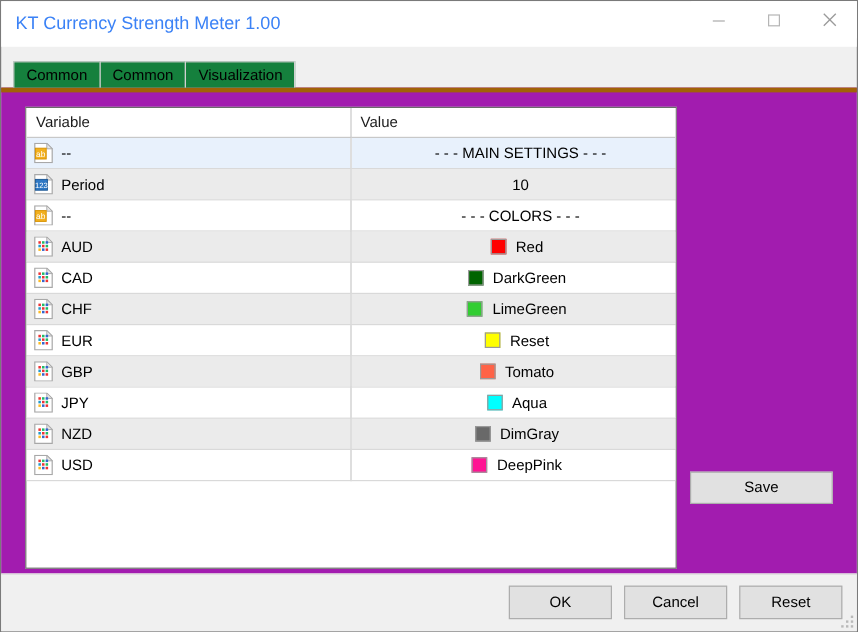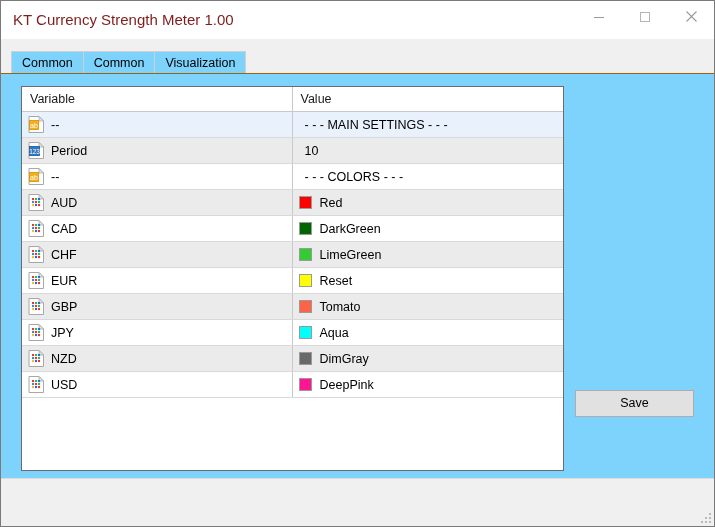--- a/index.html
+++ b/index.html
@@ -34,21 +34,21 @@
   .titlebar {
     height: 38px;
     background: #ffffff;
     display: flex;
     align-items: flex-start;
     flex: 0 0 auto;
     position: relative;
   }
   .title-text {
     font-size: 15px;
-    color: #7f1d1d;
+    color: #3b82f6;
     padding: 10px 0 0 12px;
     white-space: nowrap;
     font-family: "Liberation Sans", sans-serif;
   }
   .win-controls {
     position: absolute;
     right: 0; top: 0;
     display: flex;
     height: 32px;
   }
@@ -72,41 +72,41 @@
     position: relative;
     z-index: 3;
   }
   .tab {
     height: 22px;
     line-height: 22px;
     padding: 0 10px;
     margin-right: -1px;
     font-size: 12.5px;
     color: #000000;
-    background: #7dd3fc;
+    background: #15803d;
     border: 1px solid #d0d0d0;
     border-bottom: none;
     box-sizing: border-box;
     white-space: nowrap;
   }
   .tab.active {
     background: #ffffff;
     border-color: #b8b8b8;
     height: 27px;
     line-height: 26px;
     margin-top: -5px;
     position: relative;
     z-index: 4;
   }
 
   
   .tabpage {
     flex: 1 1 auto;
-    background: #7dd3fc;
-    border-top: 1px solid #a16207;
+    background: #a21caf;
+    border-top: 4px solid #a16207;
     margin: 0 0 0 0;
     position: relative;
   }
 
   
   .grid-wrap {
     position: absolute;
     left: 20px;
     top: 12px;
     width: 543px;
@@ -159,20 +159,21 @@
     align-items: center;
     height: 25px;
     padding-left: 6px;
   }
   .cell-text { padding-left: 6px; }
   .val-inner {
     display: flex;
     align-items: center;
     height: 25px;
     padding-left: 6px;
+    justify-content: center;
   }
   .val-text { padding-left: 8px; }
   .val-text-plain { padding-left: 6px; }
 
   
   .vicon {
     width: 17px;
     height: 17px;
     flex: 0 0 17px;
     position: relative;
@@ -572,20 +573,25 @@
       </table>
     </div>
 
     <div class="side-btns">
       <button class="btn">Save</button>
     </div>
 
   </div>
 
   <div class="footer">
+    <div class="footer-btns">
+      <button class="btn">OK</button>
+      <button class="btn">Cancel</button>
+      <button class="btn">Reset</button>
+    </div>
     <svg class="resize-grip" viewBox="0 0 12 12">
       <g fill="#b9b9b9">
         <rect x="9" y="1" width="2" height="2"></rect>
         <rect x="5" y="5" width="2" height="2"></rect>
           <rect x="9" y="5" width="2" height="2"></rect>
         <rect x="1" y="9" width="2" height="2"></rect>
           <rect x="5" y="9" width="2" height="2"></rect>
           <rect x="9" y="9" width="2" height="2"></rect>
       </g>
     </svg>

